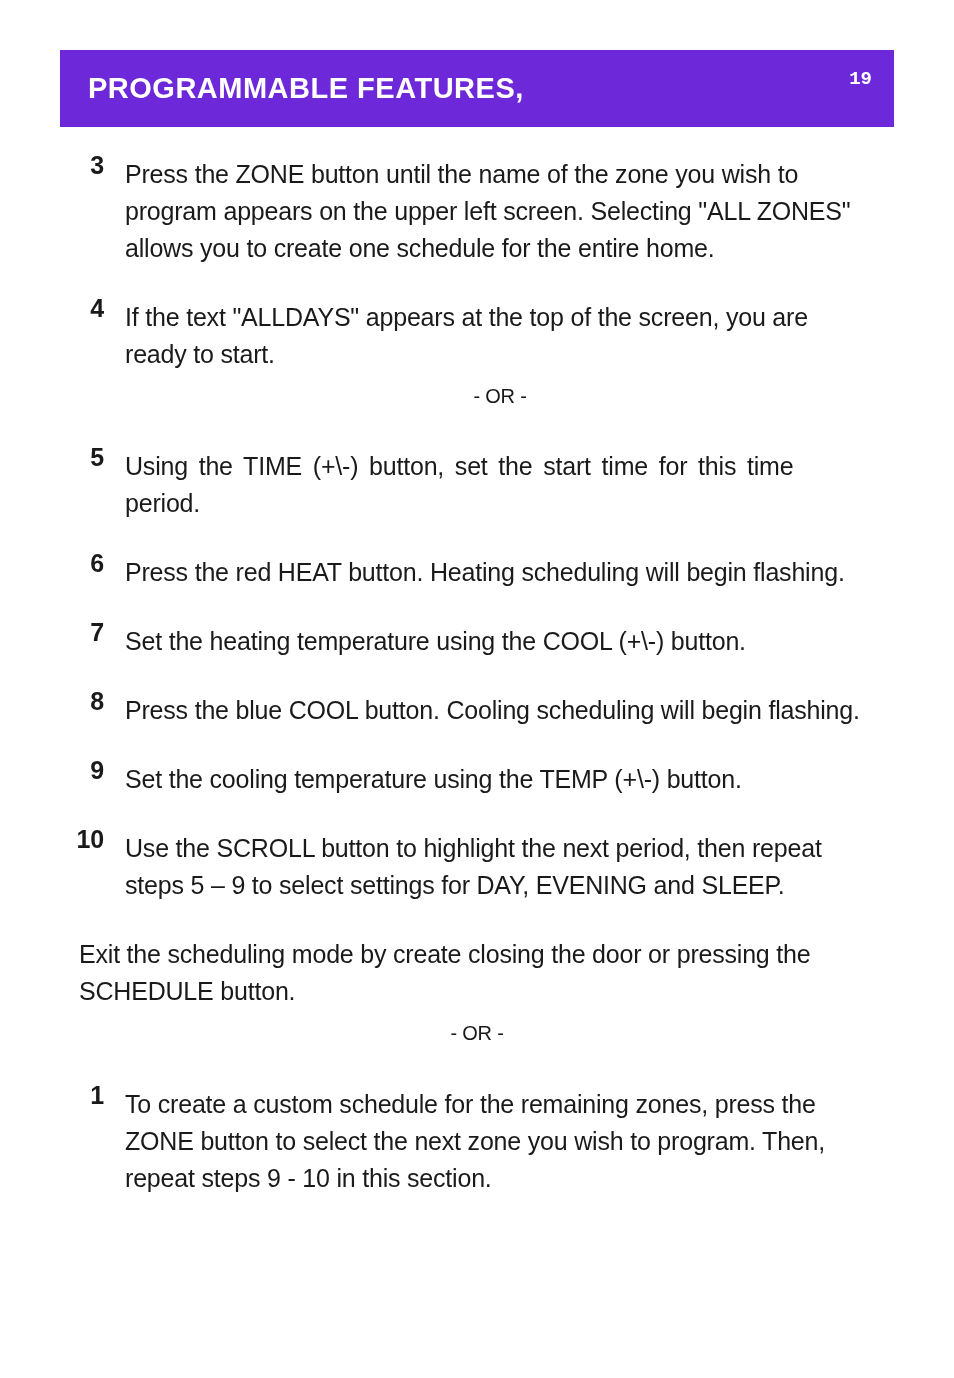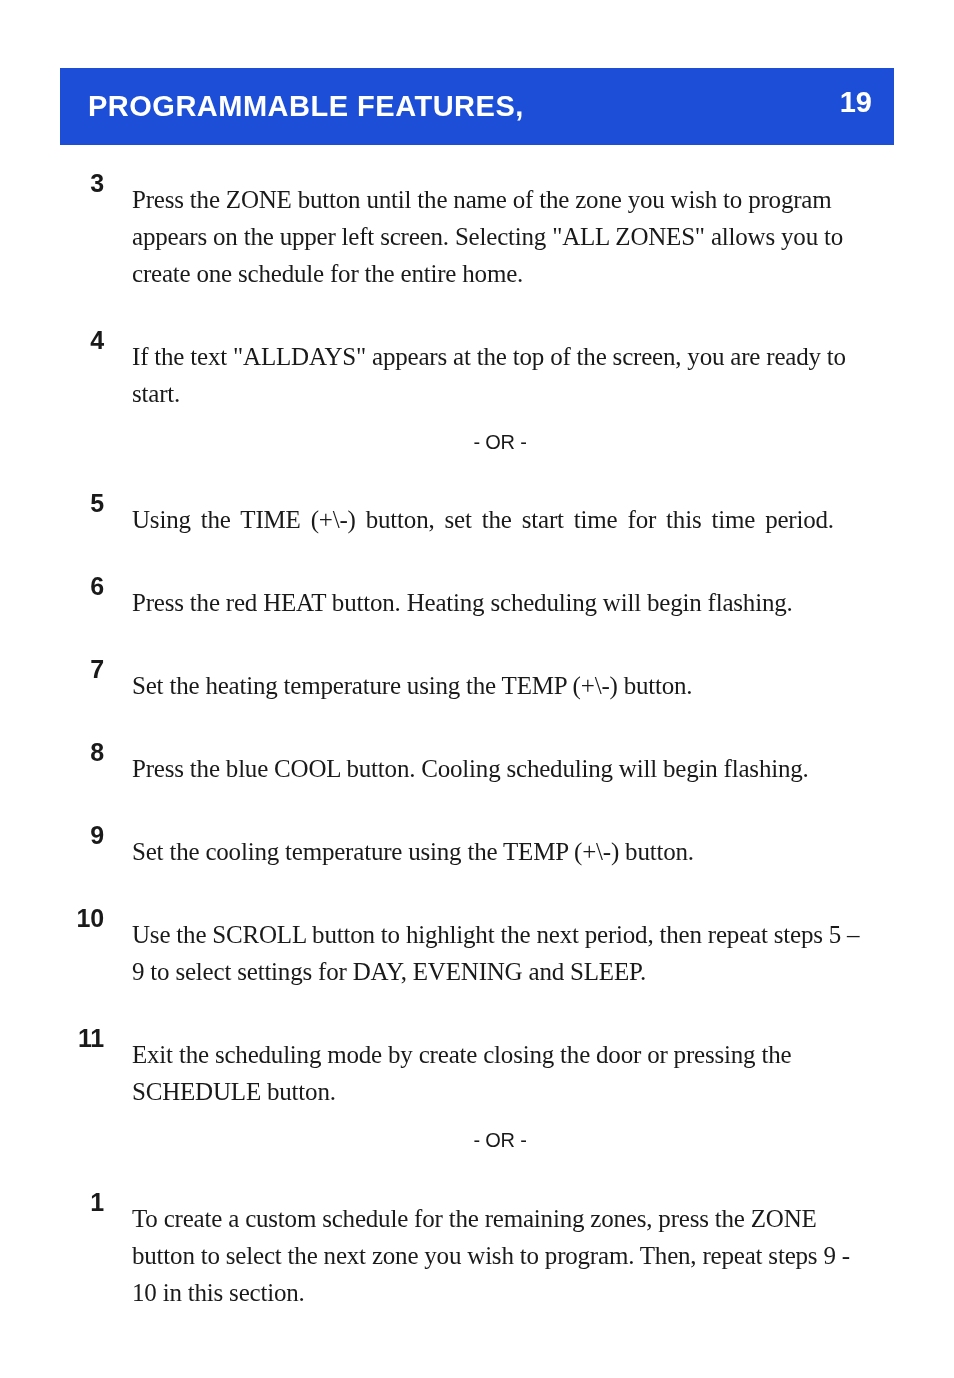--- a/index.html
+++ b/index.html
@@ -8,37 +8,37 @@
     box-sizing: border-box;
   }
   body {
     font-family: "Helvetica Neue", Helvetica, Arial, sans-serif;
     background: #ffffff;
     width: 954px;
     height: 1378px;
     padding: 50px 60px 60px 60px;
   }
   .header {
-    background: #1d4ed8;
+    background: #6d28d9;
     color: #ffffff;
     padding: 18px 22px 18px 28px;
     display: flex;
     justify-content: space-between;
     align-items: flex-start;
-    margin-top: 18px;
   }
   .header-title {
     font-size: 29px;
     font-weight: 700;
     line-height: 1.4;
     letter-spacing: 0.5px;
   }
   .header-page {
-    font-size: 29px;
+    font-size: 19px;
     font-weight: 700;
+    font-family: Liberation Mono, monospace;
   }
   .content {
     padding: 20px 10px 0 10px;
   }
   .step-list {
     list-style: none;
   }
   .step {
     display: flex;
     margin-bottom: 14px;
@@ -51,22 +51,21 @@
     font-weight: 700;
     min-width: 46px;
     text-align: right;
     padding-right: 12px;
     flex-shrink: 0;
   }
   .step-body {
     flex: 1;
   }
   .step-body p {
-    margin: 16px;
-    font-family: Liberation Serif, serif;
+    margin: 9px;
   }
   .or-sep {
     text-align: center;
     font-size: 20px;
     margin: 6px 0 14px 0;
     color: #1a1a1a;
   }
   .spaced {
     word-spacing: 4px;
   }
@@ -109,21 +108,21 @@
     <li class="step">
       <div class="step-num">6</div>
       <div class="step-body">
         <p>Press the red HEAT button. Heating scheduling will begin flashing.</p>
       </div>
     </li>
 
     <li class="step">
       <div class="step-num">7</div>
       <div class="step-body">
-        <p>Set the heating temperature using the TEMP (+\-) button.</p>
+        <p>Set the heating temperature using the COOL (+\-) button.</p>
       </div>
     </li>
 
     <li class="step">
       <div class="step-num">8</div>
       <div class="step-body">
         <p>Press the blue COOL button. Cooling scheduling will begin flashing.</p>
       </div>
     </li>
 
@@ -135,21 +134,20 @@
     </li>
 
     <li class="step">
       <div class="step-num">10</div>
       <div class="step-body">
         <p>Use the SCROLL button to highlight the next period, then repeat steps 5 – 9 to select settings for DAY, EVENING and SLEEP.</p>
       </div>
     </li>
 
     <li class="step">
-      <div class="step-num">11</div>
       <div class="step-body">
         <p>Exit the scheduling mode by create closing the door or pressing the SCHEDULE button.</p>
         <div class="or-sep">- OR -</div>
       </div>
     </li>
 
     <li class="step">
       <div class="step-num">1</div>
       <div class="step-body">
         <p>To create a custom schedule for the remaining zones, press the ZONE button to select the next zone you wish to program. Then, repeat steps 9 - 10 in this section.</p>

